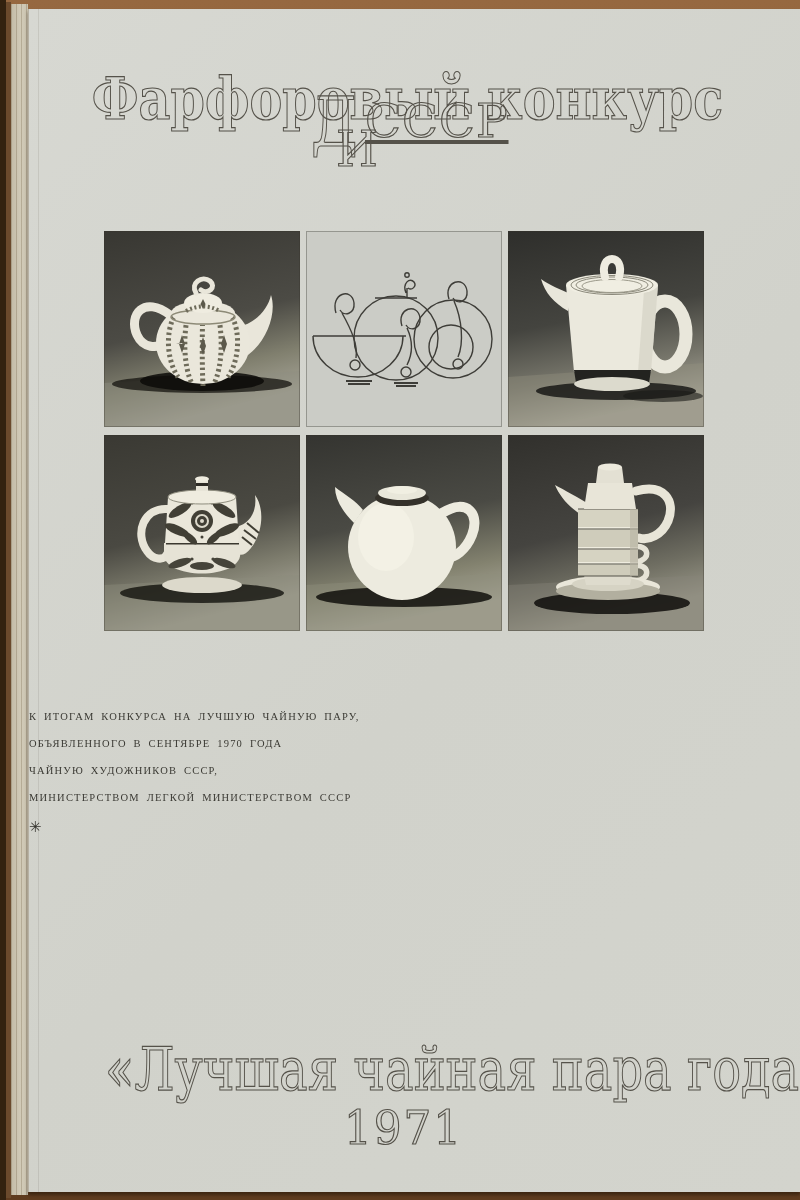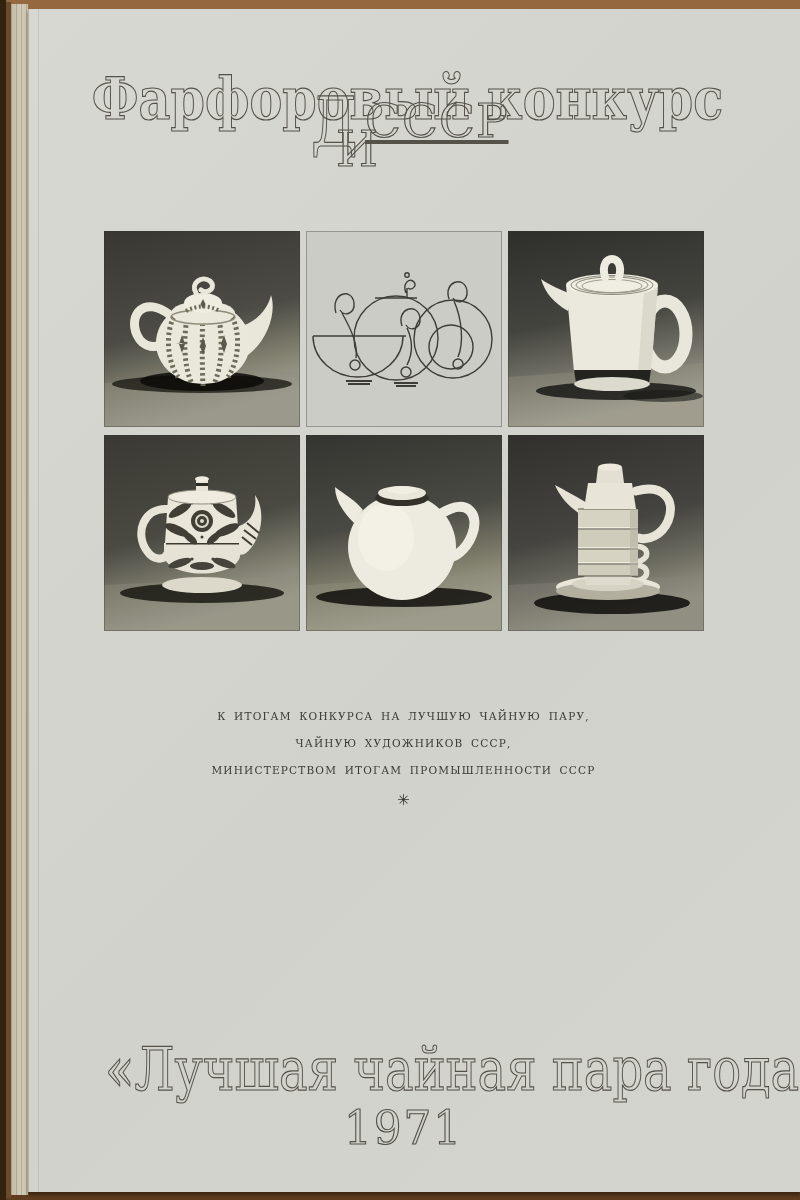--- a/index.html
+++ b/index.html
@@ -45,22 +45,22 @@
   .gallery{
     position:absolute;left:75px;top:222px;
     display:grid;grid-template-columns:repeat(3,196px);grid-auto-rows:196px;
     column-gap:6px;row-gap:8px;
   }
   .tile{margin:0;position:relative;width:196px;height:196px;outline:1px solid rgba(55,52,44,.35);outline-offset:-1px;}
   .tile svg{display:block;width:196px;height:196px;}
   .tile.drawing{outline-color:rgba(95,95,88,.5);}
   
   .announcement{
-    position:absolute;top:694px;left:0;right:22px;text-align:center;
-    color:#3b3a34;font-size:10.5px;letter-spacing:1.2px;word-spacing:3px;
+    position:absolute;top:694px;left:0;right:22px;
+    color:#3b3a34;font-size:10.5px;letter-spacing:1.2px;word-spacing:3px;font-family:Liberation Serif, serif;
   }
   .announcement p{margin:0;line-height:27px;}
   .star{margin-top:7px;font-size:15px;letter-spacing:0;color:#33322c;}
   
   .footer-title{
     position:absolute;top:1030px;left:0;right:10px;text-align:center;
     font-size:60px;transform:scaleX(.80);transform-origin:center;
   }
   .footer-year{
     position:absolute;top:1096px;left:0;right:22px;text-align:center;
@@ -280,21 +280,22 @@
         <path d="M80,48 L124,48 L128,74 L76,74 Z" fill="#e8e5d8"></path>
         <path d="M90,32 L114,32 L116,48 L88,48 Z" fill="#e3e0d3"></path>
         <ellipse cx="102" cy="32" rx="12" ry="3.5" fill="#edeadd"></ellipse>
       </svg>
     </figure>
 
   </div>
 
   <div class="announcement">
     <p>К ИТОГАМ КОНКУРСА НА ЛУЧШУЮ ЧАЙНУЮ ПАРУ,</p>
+    <p>ОБЪЯВЛЕННОГО В СЕНТЯБРЕ 1970 ГОДА</p>
     <p>ЧАЙНУЮ ХУДОЖНИКОВ СССР,</p>
-    <p>МИНИСТЕРСТВОМ ИТОГАМ ПРОМЫШЛЕННОСТИ СССР</p>
+    <p>МИНИСТЕРСТВОМ ЛЕГКОЙ МИНИСТЕРСТВОМ СССР</p>
     <div class="star">✳</div>
   </div>
 
   <div class="outline footer-title">«Лучшая чайная пара года»</div>
   <div class="outline footer-year">1971</div>
 
 </div>
 
 </body></html>

